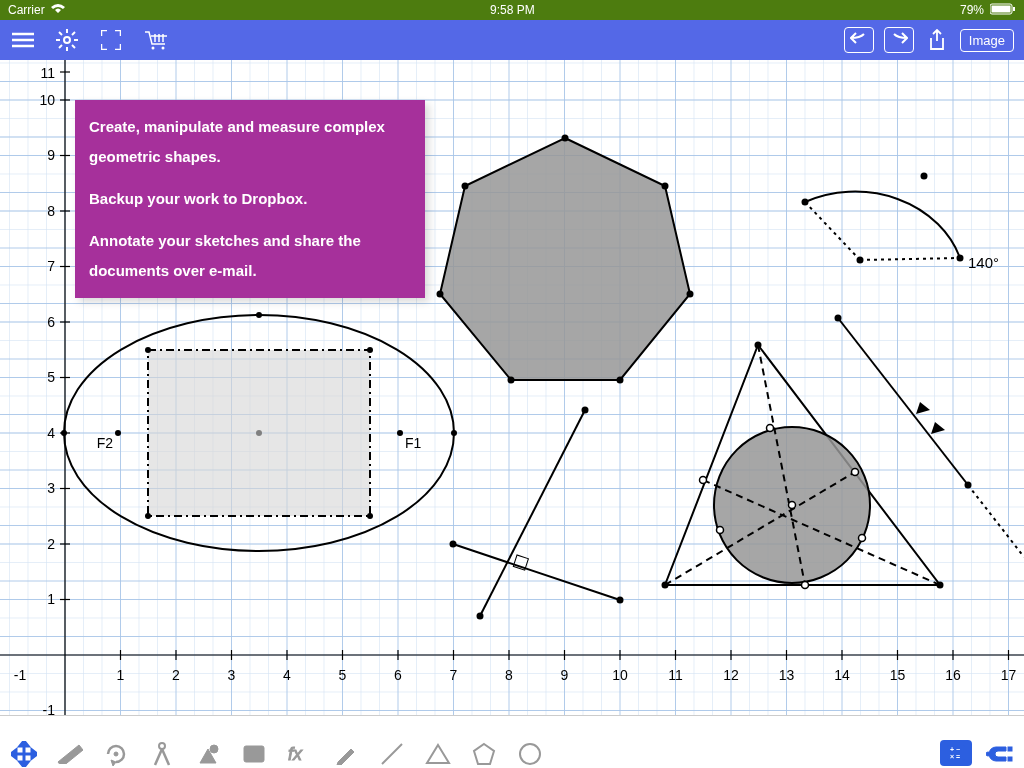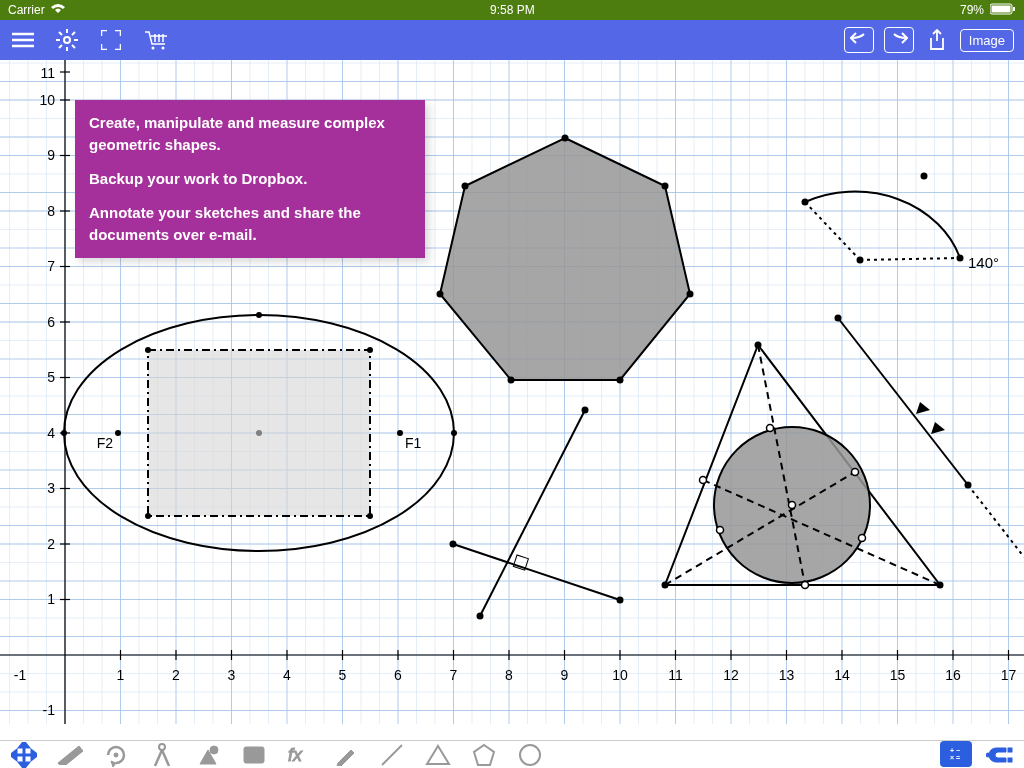--- a/index.html
+++ b/index.html
@@ -12,24 +12,24 @@
   .toolbar-right{margin-left:auto;display:flex;align-items:center;gap:10px;}
   .icon-btn{width:26px;height:26px;display:flex;align-items:center;justify-content:center;cursor:pointer;}
   .bordered{border:1.5px solid #fff;border-radius:4px;padding:3px 5px;}
   .text-btn{border:1.5px solid #fff;border-radius:4px;padding:3px 8px;font-size:13px;cursor:pointer;}
   .canvas{position:absolute;top:60px;left:0;width:1024px;height:664px;}
   .canvas svg{width:100%;height:100%;display:block;}
   .grid-minor{stroke:#d3e3f3;stroke-width:0.6;}
   .grid-major{stroke:#a8c5e8;stroke-width:0.9;}
   .axis{stroke:#000;stroke-width:1.2;}
   .tick-label{font-size:14px;fill:#000;}
-  .annotation-box{position:absolute;left:75px;top:100px;width:350px;background:#a6309b;color:#fff;padding:12px 14px;font-size:15px;font-weight:600;line-height:22px;box-shadow:4px 4px 8px rgba(0,0,0,0.15);}
+  .annotation-box{position:absolute;left:75px;top:100px;width:350px;background:#a6309b;color:#fff;padding:12px 14px;font-size:15px;font-weight:600;line-height:30px;box-shadow:4px 4px 8px rgba(0,0,0,0.15);}
   .annotation-box p{margin-bottom:12px;}
   .annotation-box p:last-child{margin-bottom:0;}
-  .bottom-bar{position:absolute;bottom:0;left:0;width:1024px;height:28px;background:#fff;border-top:1px solid #ccc;display:flex;align-items:flex-start;padding:0 10px;gap:18px;}
+  .bottom-bar{position:absolute;bottom:0;left:0;width:1024px;height:53px;background:#fff;border-top:1px solid #ccc;display:flex;align-items:flex-end;padding:0 10px;gap:18px;}
   .tool{width:28px;height:28px;display:flex;align-items:center;justify-content:center;cursor:pointer;}
   .tool.active svg *{stroke:#2c5fe0;fill:#2c5fe0;}
   .tool.inactive svg *{stroke:#999;}
   .bottom-right{margin-left:auto;display:flex;gap:14px;}
   .calc-btn{width:32px;height:26px;background:#2c5fe0;border-radius:4px;display:flex;align-items:center;justify-content:center;color:#fff;font-size:10px;font-weight:bold;cursor:pointer;}
   .snap-btn svg *{stroke:#2c5fe0;fill:#2c5fe0;}
   .angle-label{font-size:15px;fill:#000;}
   .focus-label{font-size:14px;fill:#000;}
 </style>
 </head>

